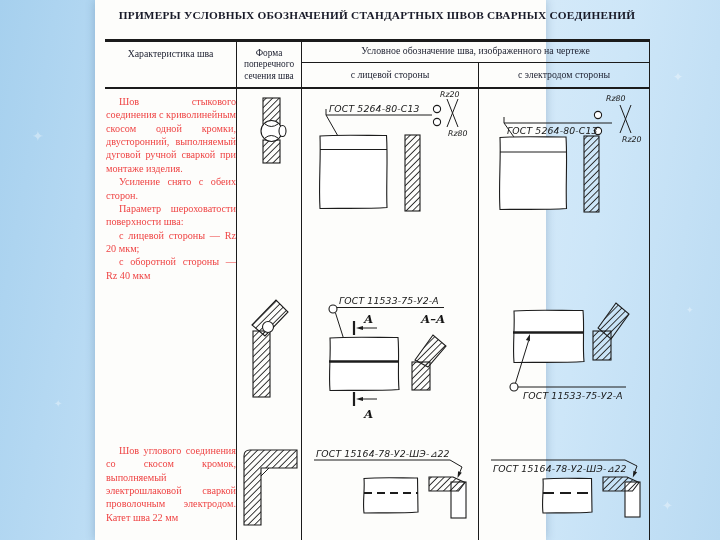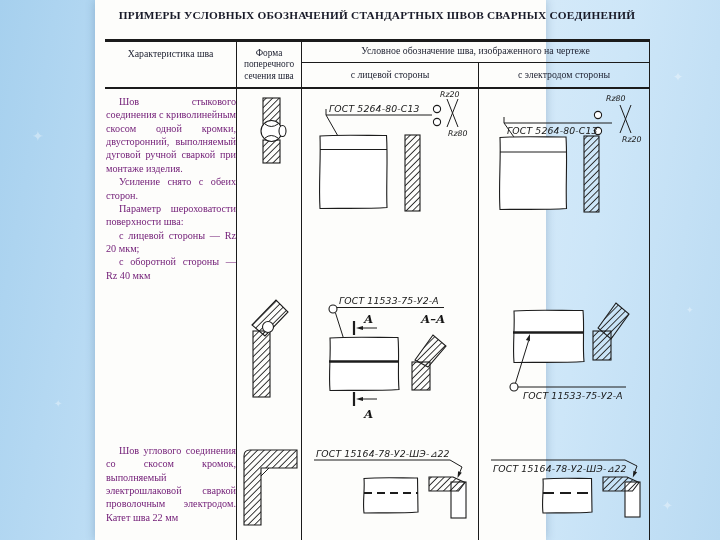--- a/index.html
+++ b/index.html
@@ -18,21 +18,21 @@
   #vl-1{left:141px;top:39px;width:1.3px;height:501px;}
   #vl-2{left:206px;top:39px;width:1.3px;height:501px;}
   #vl-3{left:383px;top:62px;width:1.3px;height:478px;}
   #vl-4{left:553.5px;top:39px;width:1.3px;height:501px;}
   .th{position:absolute;text-align:center;color:#1d2030;font-size:9.8px;line-height:1.22;}
   #th-char{left:10px;top:48px;width:131px;}
   #th-shape{left:142px;top:42px;width:64px;font-size:9.4px;margin-top:6px;}
   #th-desig{left:207px;top:45px;width:347px;}
   #th-front{left:207px;top:69px;width:176px;}
   #th-back{left:384px;top:69px;width:170px;}
-  .char{position:absolute;left:11px;width:130px;color:#701a75;}
+  .char{position:absolute;left:11px;width:130px;color:#ef4444;}
   .char p{margin:0;text-indent:13px;text-align:justify;font-size:10.2px;line-height:1.31;hyphens:auto;}
   #char-1{top:95px;} #char-2{top:295px;} #char-3{top:444px;}
   .draw{position:absolute;}
   #d-shape1{left:142px;top:85px;} #d-shape2{left:142px;top:285px;} #d-shape3{left:142px;top:435px;}
   #d-f1{left:206px;top:85px;}  #d-b1{left:384px;top:85px;}
   #d-f2{left:206px;top:285px;} #d-b2{left:384px;top:285px;}
   #d-f3{left:206px;top:435px;} #d-b3{left:384px;top:435px;}
   .ln{fill:none;stroke:#1c1c1c;stroke-width:1;}
   .bold{stroke-width:2.4;}
   .cut{fill:none;stroke:#1c1c1c;stroke-width:2.2;}

